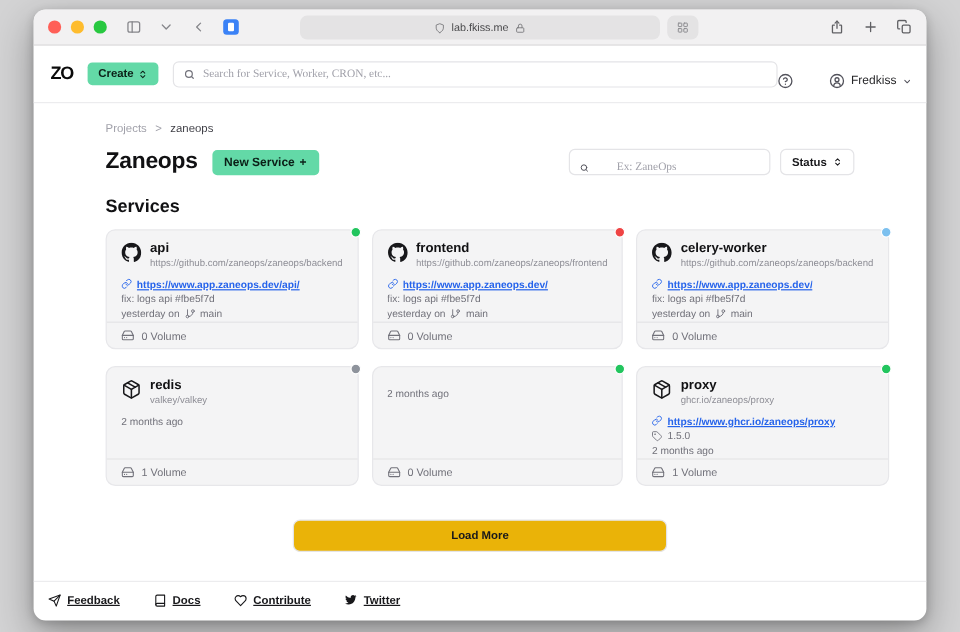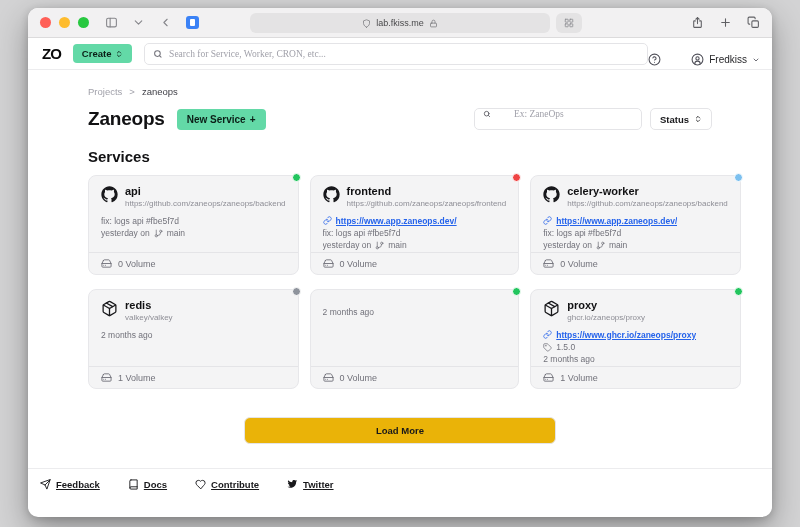--- a/index.html
+++ b/index.html
@@ -34,21 +34,21 @@
   .mini-pill {
     position:absolute; left:calc(50% + 156px); top:5px; width:26px; height:20px;
     background:#e4e3e4; border-radius:6px; display:flex; align-items:center; justify-content:center; color:#8c8c90;
   }
   .mini-pill svg { width:10px; height:10px; }
   .right-icons { margin-left:auto; display:flex; align-items:center; gap:15px; color:#606064; }
   .right-icons svg { width:13px; height:13px; }
 
   
   .app-header {
-    height:32px; display:flex; align-items:center; padding:0 12px;
+    height:48px; display:flex; align-items:center; padding:0 12px;
     border-bottom:1px solid #ececee; background:#fff;
   }
   .logo { font-weight:900; font-size:15px; letter-spacing:-1px; color:#0a0a0a; margin:0 12px 0 2px; }
   .btn-accent {
     background:var(--accent); color:#0b1f17; border:none; border-radius:4px;
     font-family:inherit; font-weight:700; font-size:9.5px;
     display:flex; align-items:center; gap:4px; padding:4px 9px; cursor:pointer;
   }
   .btn-accent svg { width:8px; height:8px; }
   .hdr-search {
@@ -70,21 +70,21 @@
 
   
   .main { padding:0 60px; }
   .breadcrumb { margin-top:16px; font-size:9.5px; color:#a1a1aa; display:flex; gap:7px; align-items:center; }
   .breadcrumb .current { color:#3f3f46; }
   .title-row { margin-top:11px; display:flex; align-items:center; gap:12px; }
   .page-title { font-size:19px; font-weight:700; color:#111113; letter-spacing:-.2px; }
   .title-right { margin-left:auto; display:flex; align-items:center; gap:8px; }
   .filter-search {
     width:168px; height:22px; border:1px solid #e4e4e7; border-radius:5px;
-    display:flex; align-items:flex-start; gap:23px; padding:0 8px; background:#fff;
+    display:flex; align-items:flex-end; gap:23px; padding:0 8px; background:#fff;
   }
   .filter-search svg { width:10px; height:10px; color:#52525b; }
   .status-btn {
     height:22px; border:1px solid #e4e4e7; border-radius:5px; background:#fff;
     display:flex; align-items:center; gap:5px; padding:0 9px;
     font-family:inherit; font-size:9.5px; font-weight:700; color:#18181b; cursor:pointer;
   }
   .status-btn svg { width:8px; height:8px; }
   .services-heading { margin-top:18px; font-size:15px; font-weight:700; color:#111113; }
 
@@ -284,20 +284,27 @@
                   <path d="M12 .5C5.65.5.5 5.65.5 12c0 5.08 3.29 9.39 7.86 10.91.58.1.79-.25.79-.55 0-.27-.01-1-.02-1.96-3.2.7-3.88-1.54-3.88-1.54-.52-1.33-1.28-1.68-1.28-1.68-1.04-.71.08-.7.08-.7 1.15.08 1.76 1.19 1.76 1.19 1.03 1.76 2.69 1.25 3.35.96.1-.74.4-1.25.73-1.54-2.55-.29-5.24-1.28-5.24-5.69 0-1.26.45-2.28 1.18-3.09-.12-.29-.51-1.46.11-3.04 0 0 .97-.31 3.17 1.18.92-.26 1.9-.38 2.88-.39.98 0 1.96.13 2.88.39 2.2-1.49 3.16-1.18 3.16-1.18.63 1.58.23 2.75.12 3.04.74.81 1.18 1.83 1.18 3.09 0 4.42-2.7 5.4-5.26 5.68.41.36.78 1.06.78 2.13 0 1.54-.01 2.78-.01 3.16 0 .31.2.66.8.55A11.52 11.52 0 0 0 23.5 12C23.5 5.65 18.35.5 12 .5z"></path>
                 </svg>
         </span>
 
         <div class="head-text">
           <div class="svc-name">api</div>
           <div class="svc-source">https://github.com/zaneops/zaneops/backend</div>
         </div>
       </div>
       <div class="card-mid">
+        <div class="row url-row">
+          <svg viewBox="0 0 24 24" fill="none" stroke="currentColor" stroke-width="2" stroke-linecap="round" stroke-linejoin="round">
+                  <path d="M10 13a5 5 0 0 0 7.54.54l3-3a5 5 0 0 0-7.07-7.07l-1.72 1.71"></path>
+                  <path d="M14 11a5 5 0 0 0-7.54-.54l-3 3a5 5 0 0 0 7.07 7.07l1.71-1.71"></path>
+                </svg>
+          <span class="url-text">https://www.app.zaneops.dev/api/</span>
+        </div>
         <div class="row commit-row">fix: logs api #fbe5f7d</div>
 
         <div class="row deploy-row">
           <span class="deploy-text">yesterday on</span>
           <svg viewBox="0 0 24 24" fill="none" stroke="currentColor" stroke-width="2" stroke-linecap="round" stroke-linejoin="round">
                   <line x1="6" x2="6" y1="3" y2="15"></line>
                   <circle cx="18" cy="6" r="3"></circle>
                   <circle cx="6" cy="18" r="3"></circle>
                   <path d="M18 9a9 9 0 0 1-9 9"></path>
                 </svg>

